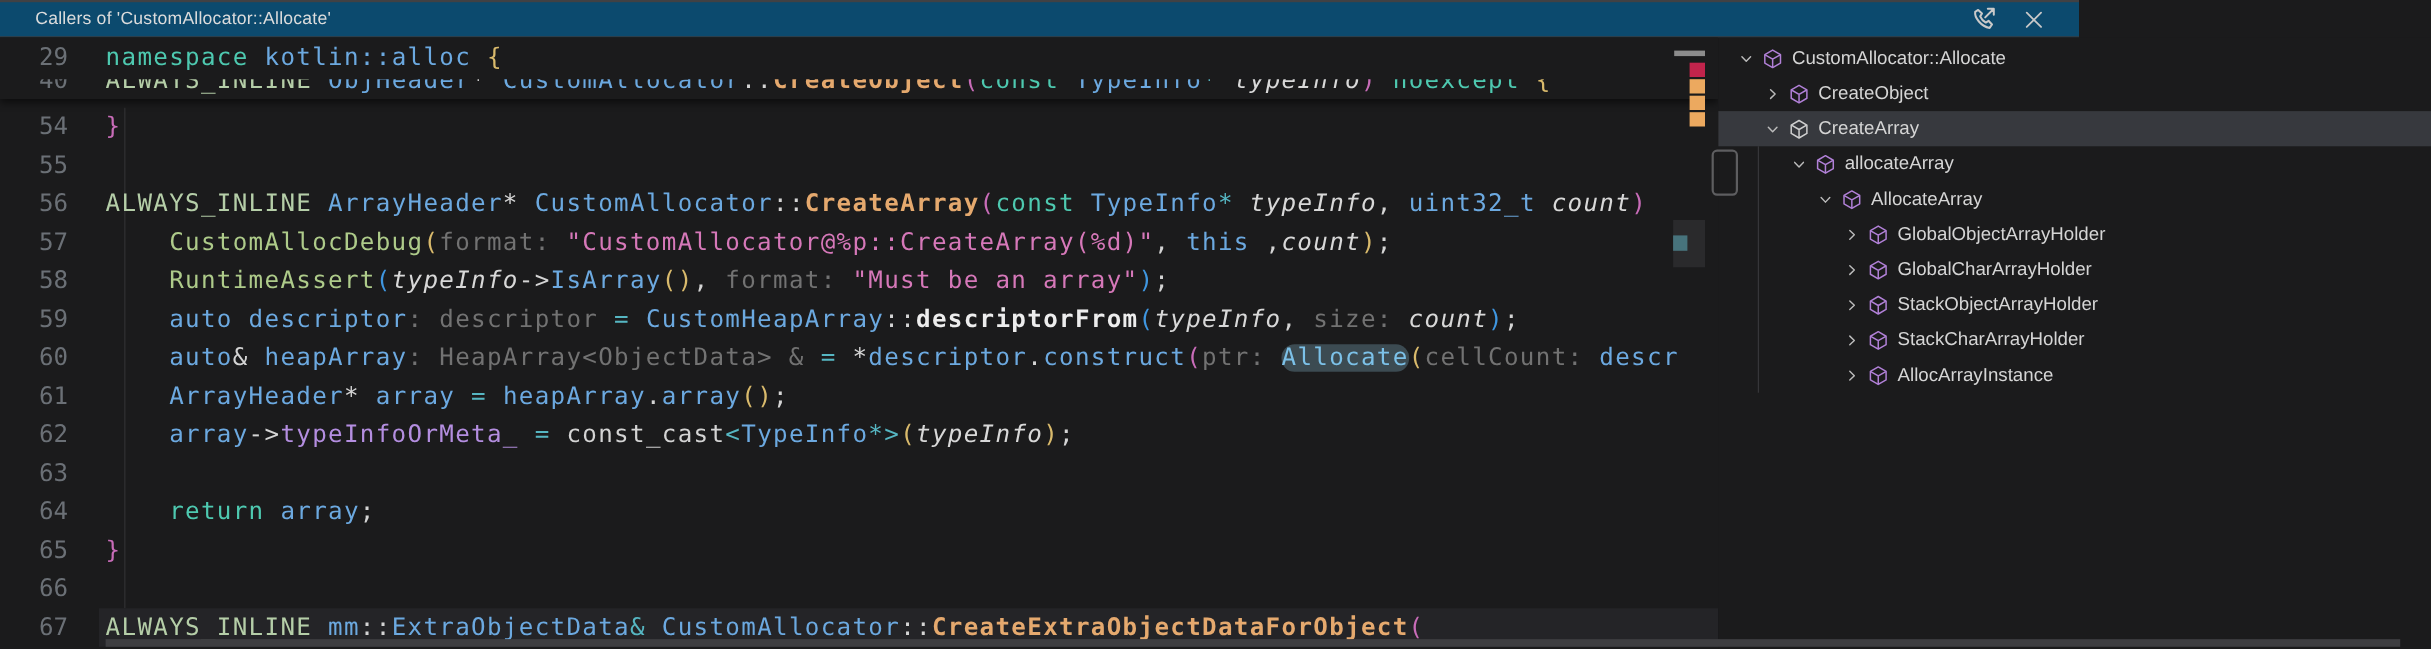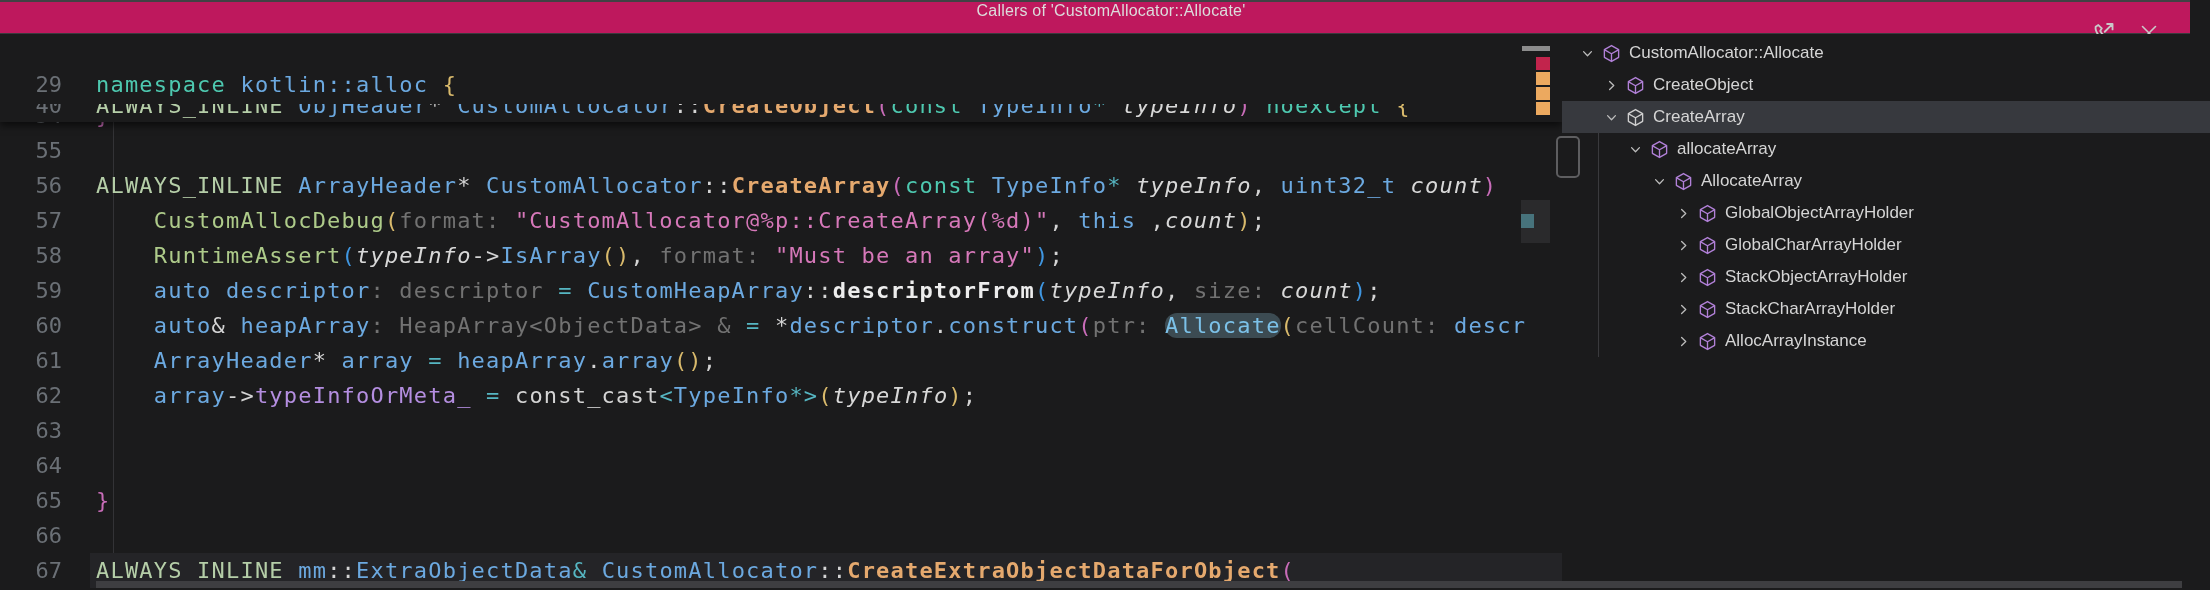--- a/index.html
+++ b/index.html
@@ -1,36 +1,36 @@
 <!DOCTYPE html>
 <html><head>
 <meta charset="utf-8">
 <style>
   html,body{margin:0;padding:0;background:#101010;}
   .peek{position:relative;width:2210px;height:590px;background:#1B1B1C;overflow:hidden;
         font-family:"Liberation Sans",sans-serif;}
   
-  .titlebar{position:absolute;left:0;top:0;width:2190px;height:34px;background:#be185d;
+  .titlebar{position:absolute;left:0;top:0;width:1890px;height:34px;background:#0c4a6e;
             border-top:2px solid #414144;border-bottom:1px solid #3A3A3D;box-sizing:border-box;
-            display:flex;align-items:center;flex-direction:column;}
+            display:flex;align-items:center;}
   .title-text{margin-left:32px;font-size:16px;color:#DCDCDC;letter-spacing:.2px;}
   .title-actions{margin-left:auto;display:flex;align-items:center;gap:20px;padding-right:28px;}
   .act{width:26px;height:26px;display:flex;align-items:center;justify-content:center;cursor:pointer;}
   
   .editor{position:absolute;left:0;top:34px;width:1562px;height:556px;overflow:hidden;background:#1B1B1C;}
   .crow{position:absolute;left:0;width:1562px;height:35px;line-height:35px;white-space:pre;
         font-family:"DejaVu Sans Mono",monospace;font-size:22px;}
   .gut{position:absolute;left:0;top:0;width:62px;text-align:right;color:#6B7076;letter-spacing:0;}
   .codetxt{position:absolute;left:96px;top:0;letter-spacing:1.2px;}
   .bandbg{position:absolute;left:90px;right:0;top:0;bottom:0;background:#242427;}
   .indent-guide{position:absolute;width:1px;background:#333336;}
   
   .sticky{position:absolute;left:0;top:0;width:1562px;background:#1B1B1C;
           box-shadow:0 4px 7px rgba(0,0,0,.55);}
-  .sticky .srow1{position:relative;height:38px;margin-top:32px;}
+  .sticky .srow1{position:relative;height:38px;}
   .sticky .srow1 .crow{height:38px;line-height:38px;}
   .sticky .sclip{position:relative;height:18px;overflow:hidden;}
   .sticky .sclip .crow{margin-top:-16px;position:relative;display:block;}
   
   .t{display:inline;}
   .t-kw{color:#4EC9B0;} .t-bl{color:#6CA9E0;} .t-mc{color:#B5CEA8;margin-top:35px;} .t-fn{color:#AECB8A;}
   .t-dc{color:#E5A96E;font-weight:bold;} .t-st{color:#D678B9;} .t-in{color:#727272;}
   .t-pm{color:#D8D8D8;font-style:italic;} .t-mb{color:#B48EE0;} .t-wh{color:#D4D4D4;}
   .t-wb{color:#EDEDED;font-weight:bold;} .t-op{color:#56B6C2;}
   .t-b1{color:#D9BA6C;} .t-b2{color:#C86CB8;} .t-b3{color:#3F96E0;}
@@ -85,21 +85,21 @@
         <div class="crow" style="top: 64px;"><span class="gut">54</span><span class="codetxt"><span class="t t-b2">}</span></span></div>
         <div class="crow" style="top: 99px;"><span class="gut">55</span><span class="codetxt"></span></div>
         <div class="crow" style="top: 134px;"><span class="gut">56</span><span class="codetxt"><span class="t t-mc">ALWAYS_INLINE</span><span class="t t-wh"> </span><span class="t t-bl">ArrayHeader</span><span class="t t-wh">* </span><span class="t t-bl">CustomAllocator</span><span class="t t-wh">::</span><span class="t t-dc">CreateArray</span><span class="t t-b2">(</span><span class="t t-kw">const</span><span class="t t-wh"> </span><span class="t t-bl">TypeInfo</span><span class="t t-op">*</span><span class="t t-wh"> </span><span class="t t-pm">typeInfo</span><span class="t t-wh">, </span><span class="t t-bl">uint32_t</span><span class="t t-wh"> </span><span class="t t-pm">count</span><span class="t t-b2">)</span></span></div>
         <div class="crow" style="top: 169px;"><span class="gut">57</span><span class="codetxt"><span class="t t-wh">    </span><span class="t t-fn">CustomAllocDebug</span><span class="t t-b1">(</span><span class="t t-in">format: </span><span class="t t-st">"CustomAllocator@%p::CreateArray(%d)"</span><span class="t t-wh">, </span><span class="t t-bl">this</span><span class="t t-wh"> ,</span><span class="t t-pm">count</span><span class="t t-b1">)</span><span class="t t-wh">;</span></span></div>
         <div class="crow" style="top: 204px;"><span class="gut">58</span><span class="codetxt"><span class="t t-wh">    </span><span class="t t-fn">RuntimeAssert</span><span class="t t-b3">(</span><span class="t t-pm">typeInfo</span><span class="t t-wh">-&gt;</span><span class="t t-bl">IsArray</span><span class="t t-b1">()</span><span class="t t-wh">, </span><span class="t t-in">format: </span><span class="t t-st">"Must be an array"</span><span class="t t-b3">)</span><span class="t t-wh">;</span></span></div>
         <div class="crow" style="top: 239px;"><span class="gut">59</span><span class="codetxt"><span class="t t-wh">    </span><span class="t t-bl">auto</span><span class="t t-wh"> </span><span class="t t-bl">descriptor</span><span class="t t-in">: descriptor</span><span class="t t-wh"> </span><span class="t t-op">=</span><span class="t t-wh"> </span><span class="t t-bl">CustomHeapArray</span><span class="t t-wh">::</span><span class="t t-wb">descriptorFrom</span><span class="t t-b3">(</span><span class="t t-pm">typeInfo</span><span class="t t-wh">, </span><span class="t t-in">size: </span><span class="t t-pm">count</span><span class="t t-b3">)</span><span class="t t-wh">;</span></span></div>
         <div class="crow" style="top: 274px;"><span class="gut">60</span><span class="codetxt"><span class="t t-wh">    </span><span class="t t-bl">auto</span><span class="t t-wh">&amp; </span><span class="t t-bl">heapArray</span><span class="t t-in">: HeapArray&lt;ObjectData&gt; &amp;</span><span class="t t-wh"> </span><span class="t t-op">=</span><span class="t t-wh"> *</span><span class="t t-bl">descriptor</span><span class="t t-wh">.</span><span class="t t-bl">construct</span><span class="t t-b2">(</span><span class="t t-in">ptr: </span><span class="t t-hl">Allocate</span><span class="t t-b1">(</span><span class="t t-in">cellCount: </span><span class="t t-bl">descr</span></span></div>
         <div class="crow" style="top: 309px;"><span class="gut">61</span><span class="codetxt"><span class="t t-wh">    </span><span class="t t-bl">ArrayHeader</span><span class="t t-wh">* </span><span class="t t-bl">array</span><span class="t t-wh"> </span><span class="t t-op">=</span><span class="t t-wh"> </span><span class="t t-bl">heapArray</span><span class="t t-wh">.</span><span class="t t-bl">array</span><span class="t t-b1">()</span><span class="t t-wh">;</span></span></div>
         <div class="crow" style="top: 344px;"><span class="gut">62</span><span class="codetxt"><span class="t t-wh">    </span><span class="t t-bl">array</span><span class="t t-wh">-&gt;</span><span class="t t-mb">typeInfoOrMeta_</span><span class="t t-wh"> </span><span class="t t-op">=</span><span class="t t-wh"> const_cast</span><span class="t t-op">&lt;</span><span class="t t-bl">TypeInfo</span><span class="t t-op">*&gt;</span><span class="t t-b1">(</span><span class="t t-pm">typeInfo</span><span class="t t-b1">)</span><span class="t t-wh">;</span></span></div>
         <div class="crow" style="top: 379px;"><span class="gut">63</span></div>
-        <div class="crow" style="top: 414px;"><span class="gut">64</span></div>
+        <div class="crow" style="top: 414px;"><span class="gut">64</span><span class="codetxt"><span class="t t-wh">    </span><span class="t t-kw">return</span><span class="t t-wh"> </span><span class="t t-bl">array</span><span class="t t-wh">;</span></span></div>
         <div class="crow" style="top: 449px;"><span class="gut">65</span><span class="codetxt"><span class="t t-b2">}</span></span></div>
         <div class="crow" style="top: 484px;"><span class="gut">66</span><span class="codetxt"></span></div>
         <div class="crow" style="top: 519px;"><div class="bandbg"></div><span class="gut">67</span><span class="codetxt"><span class="t t-mc">ALWAYS_INLINE</span><span class="t t-wh"> </span><span class="t t-bl">mm</span><span class="t t-wh">::</span><span class="t t-bl">ExtraObjectData</span><span class="t t-op">&amp;</span><span class="t t-wh"> </span><span class="t t-bl">CustomAllocator</span><span class="t t-wh">::</span><span class="t t-dc">CreateExtraObjectDataForObject</span><span class="t t-b2">(</span></span></div>
       </div>
 
     <div class="sticky" id="sticky">
         <div class="srow1">
           <div class="crow"><span class="gut">29</span><span class="codetxt"><span class="t t-kw">namespace</span><span class="t t-wh"> </span><span class="t t-bl">kotlin::alloc</span><span class="t t-wh"> </span><span class="t t-b1">{</span></span></div>
         </div>
         <div class="sclip">

